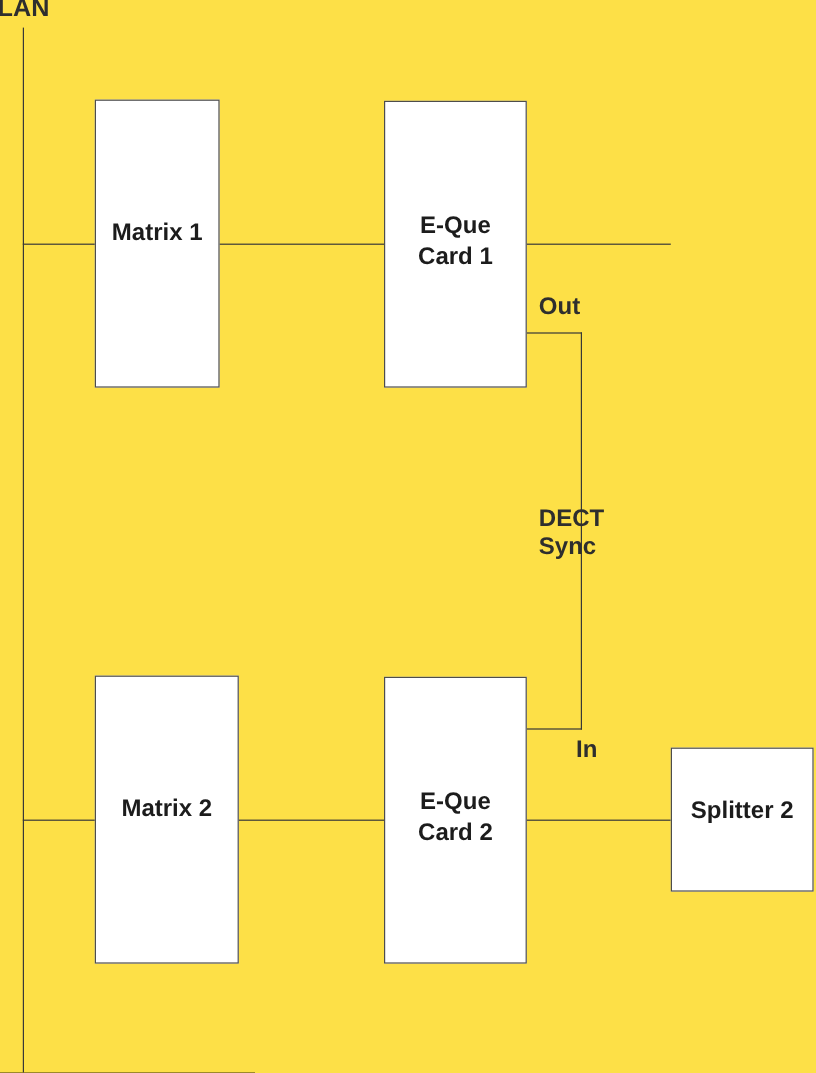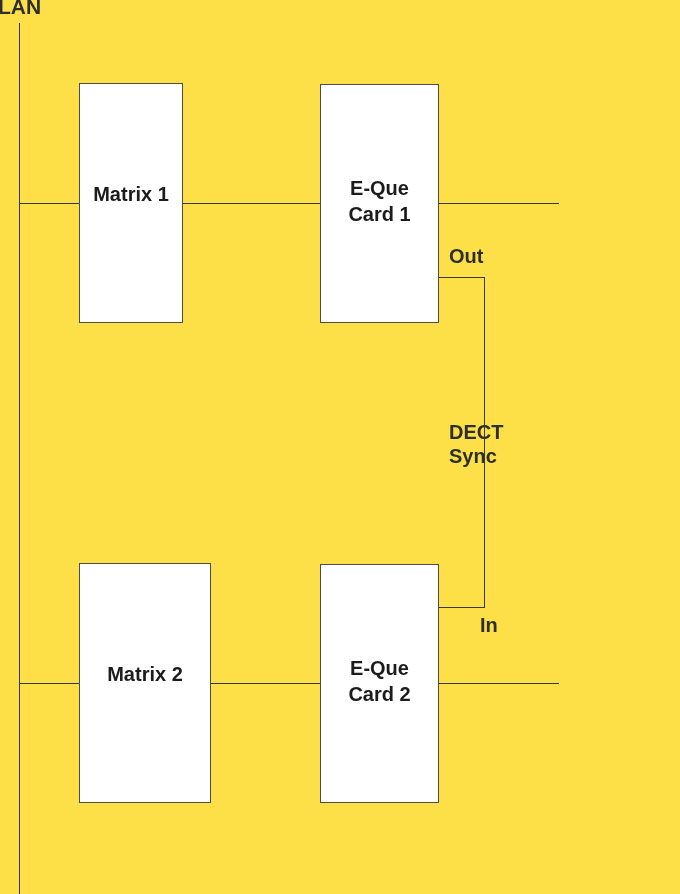--- a/index.html
+++ b/index.html
@@ -39,21 +39,21 @@
     justify-content: center;
     text-align: center;
     color: #1c1c1c;
     font-size: 20px;
     font-weight: bold;
     line-height: 26px;
   }
   .node-matrix-1    { left: 79px;  top: 83px;  width: 104px; height: 240px; padding-bottom: 18px; }
   .node-eque-1      { left: 320px; top: 84px;  width: 119px; height: 239px; padding-bottom: 16px; }
   .node-splitter-1  { left: 559px; top: 143px; width: 119px; height: 119px; padding-bottom: 10px; }
-  .node-matrix-2    { left: 79px;  top: 563px; width: 132px; height: 240px; padding-bottom: 18px; }
+  .node-matrix-2    { left: 79px;  top: 563px; width: 120px; height: 240px; padding-bottom: 18px; }
   .node-eque-2      { left: 320px; top: 564px; width: 119px; height: 239px; padding-bottom: 16px; justify-content: center; }
   .node-splitter-2  { left: 559px; top: 623px; width: 119px; height: 120px; padding-bottom: 14px; }
   .node-label-wrap  { max-width: 110px; }
   .node-label-narrow{ max-width: 84px; margin-top: 10px; }
   
   .flabel {
     position: absolute;
     z-index: 3;
     color: #2e2e2e;
     font-size: 20px;
@@ -97,20 +97,23 @@
 
 
   <div class="node node-matrix-2">
     <div class="node-label-wrap">Matrix 2</div>
   </div>
 
   <div class="node node-eque-2">
     <div class="node-label-narrow">E-Que Card 2</div>
   </div>
 
+  <div class="node node-splitter-2">
+    <div class="node-label-wrap">Splitter 2</div>
+  </div>
 
   <div class="flabel flabel-out">Out</div>
 
   <div class="flabel flabel-dect">DECT Sync</div>
 
   <div class="flabel flabel-in">In</div>
 
 </div>
 
 </body></html>

